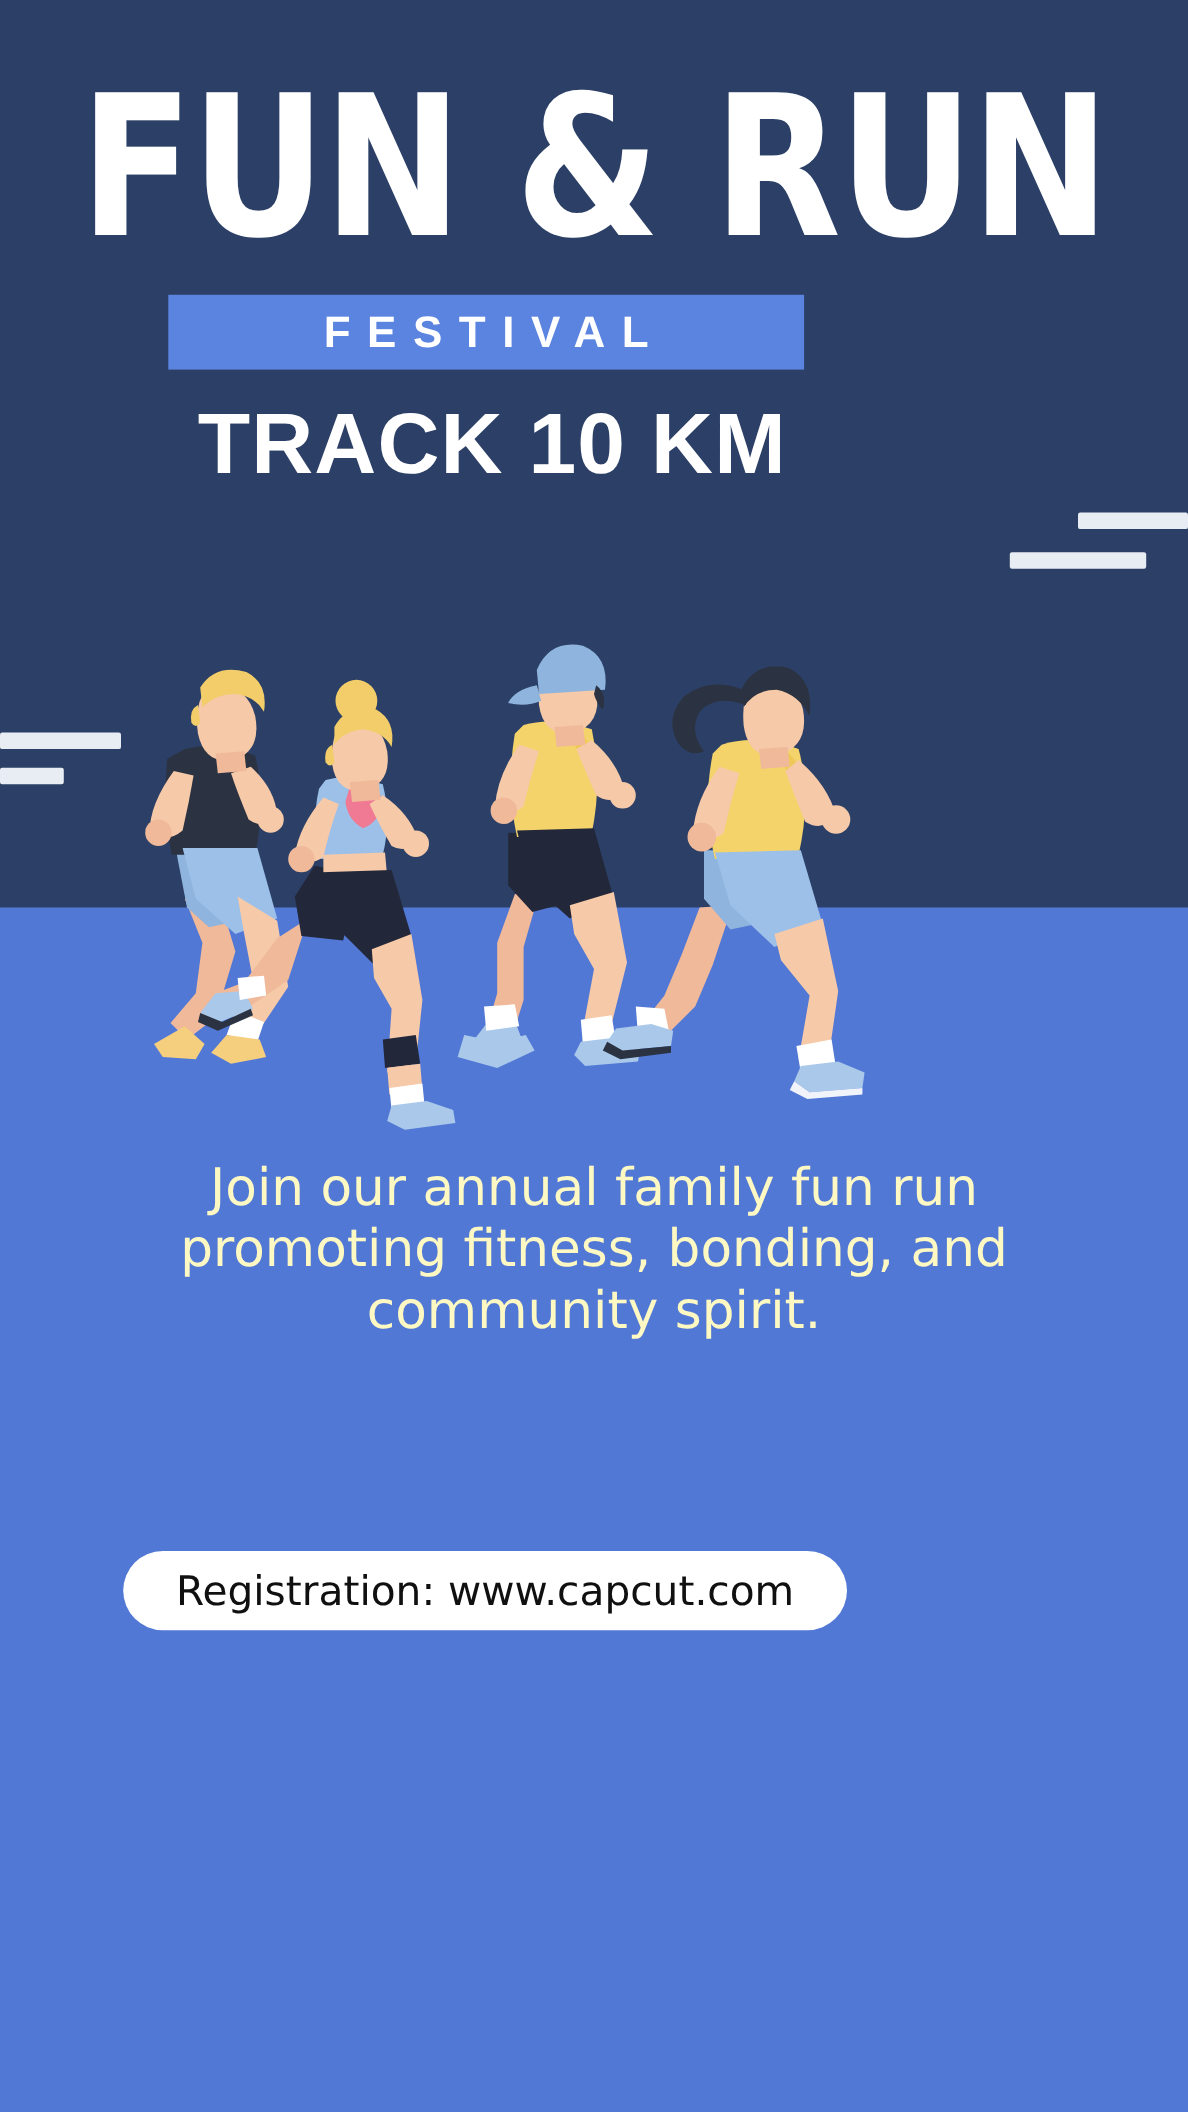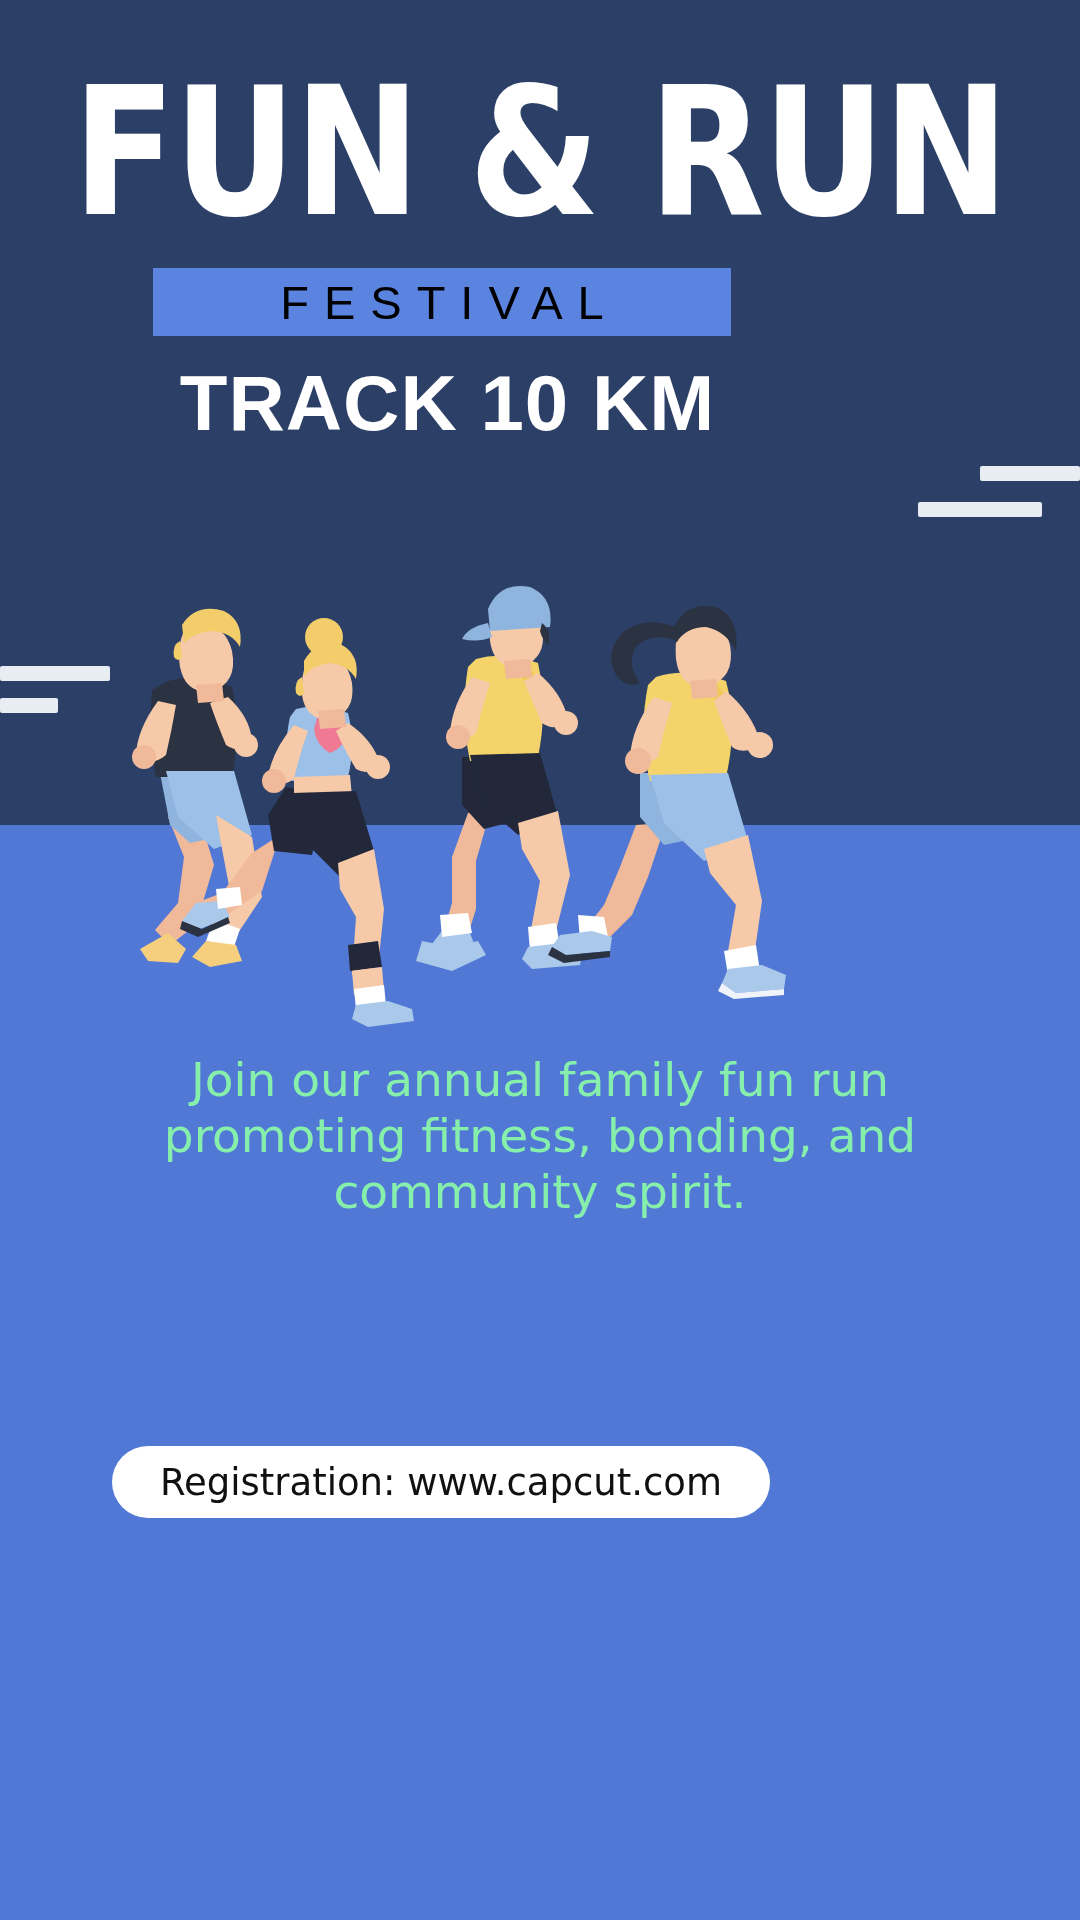--- a/index.html
+++ b/index.html
@@ -38,23 +38,23 @@
     transform-origin:center top;
     white-space:nowrap;
   }
   .festival-band {
     position:absolute; left:153px; top:268px;
     width:578px; height:68px;
     background:#5b83e0;
     display:flex; align-items:center; justify-content:center;
   }
   .festival-band span {
-    color:#000000;
-    font-size:47px;
-    font-weight:normal;
+    color:#ffffff;
+    font-size:40px;
+    font-weight:bold;
     letter-spacing:15px;
     text-indent:15px;
     font-family:"Liberation Sans",sans-serif;
   }
   .track {
     position:absolute; left:0; top:358px; width:895px;
     text-align:center;
     color:#ffffff;
     font-size:78px;
     font-weight:bold;
@@ -68,21 +68,21 @@
   .dash-l1 { left:0px;   top:666px; width:110px; height:15px; }
   .dash-l2 { left:0px;   top:698px; width:58px;  height:15px; }
   
   #runners {
     position:absolute; left:0; top:505px; width:1080px; height:540px;
   }
   
   .blurb {
     position:absolute; left:90px; top:1052px; width:900px;
     text-align:center;
-    color:#86efac;
+    color:#fef9c3;
     font-size:47px;
     line-height:56px;
     font-family:"DejaVu Sans","Liberation Sans",sans-serif;
     font-weight:400;
   }
   .date-box {
     position:absolute; left:112px; top:1260px;
     width:658px; height:120px;
     border:3px solid #ffffff;
     display:flex; align-items:center; justify-content:center;
@@ -92,21 +92,21 @@
     font-size:58px;
     font-weight:400;
     letter-spacing:0.5px;
     font-family:"DejaVu Sans","Liberation Sans",sans-serif;
   }
   .reg-pill {
     position:absolute; left:112px; top:1410px;
     width:658px; height:72px;
     background:#ffffff;
     border-radius:36px;
-    display:flex; align-items:center; justify-content:center;margin-top:36px;
+    display:flex; align-items:center; justify-content:center;
   }
   .reg-pill span {
     color:#101010;
     font-size:37px;
     font-weight:400;
     font-family:"DejaVu Sans","Liberation Sans",sans-serif;
   }
 </style>
 </head>
 <body>

